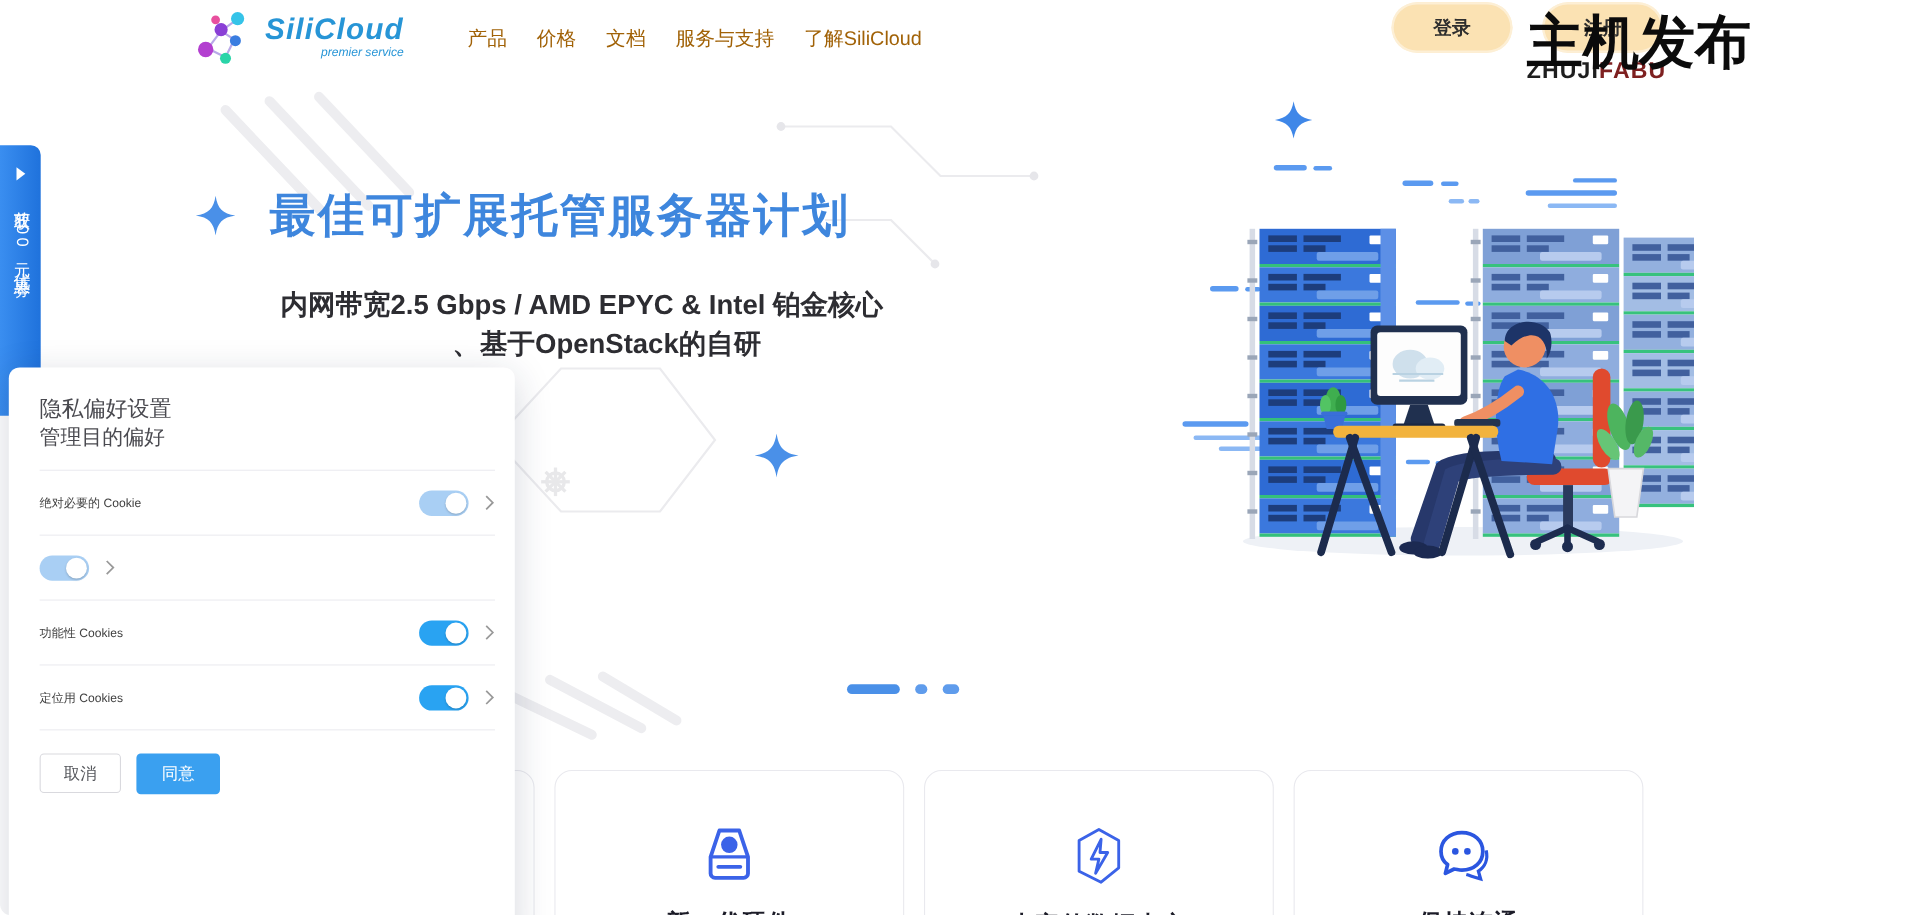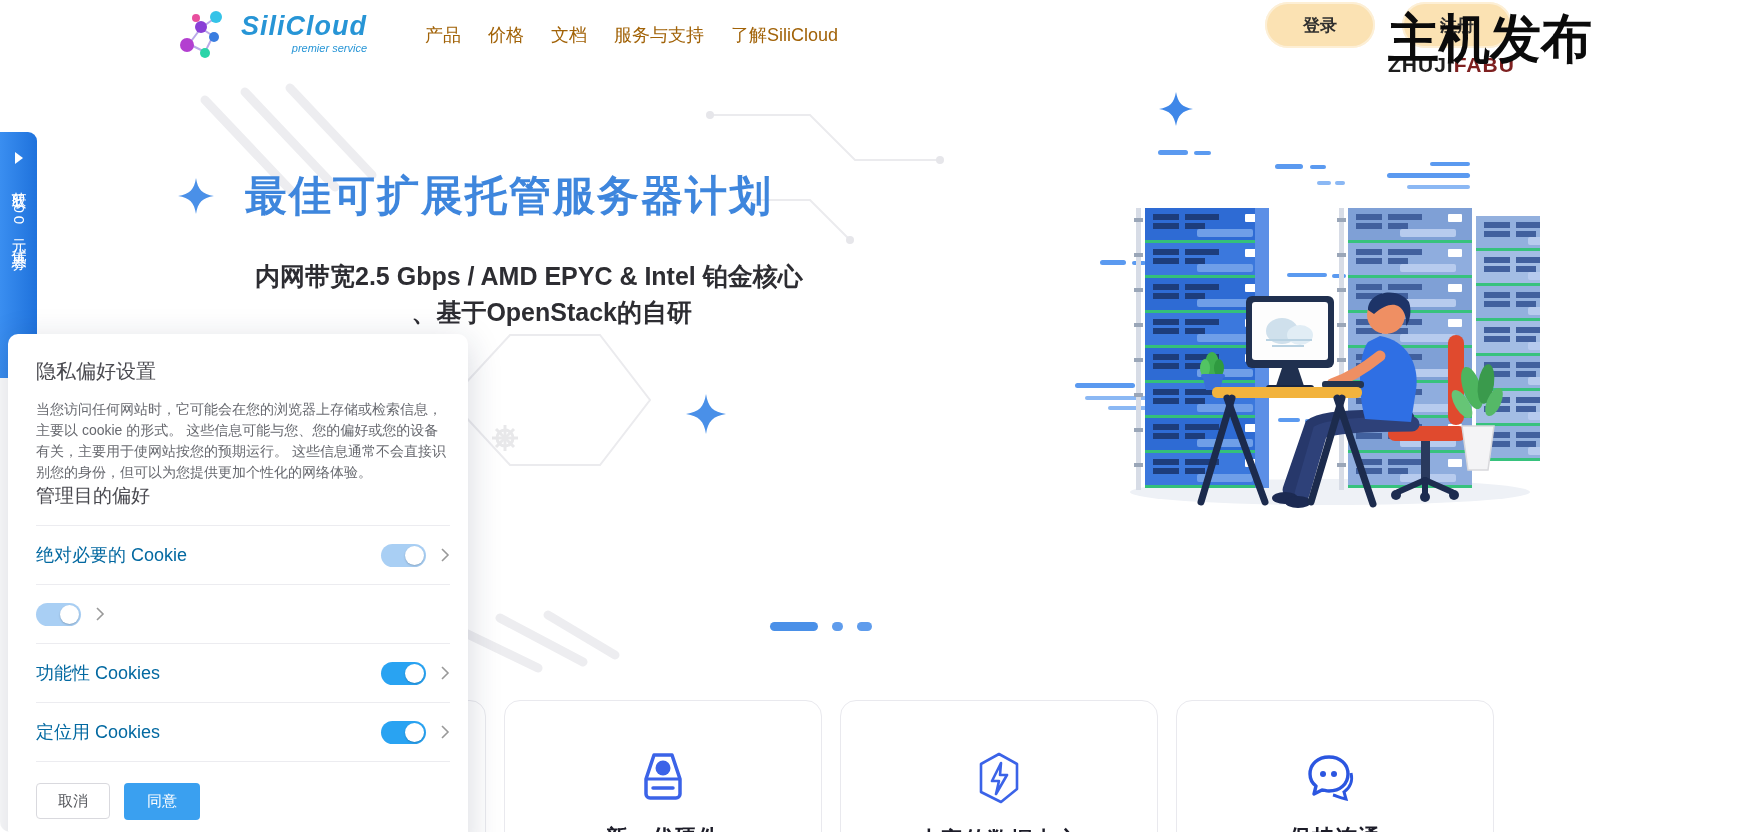--- a/index.html
+++ b/index.html
@@ -55,21 +55,21 @@
 
   
   .dialog { position:absolute; left:8px; top:334px; width:460px; height:520px; background:#fff;
             border-radius:10px 10px 0 0; box-shadow:0 8px 34px rgba(30,40,70,.18); z-index:10;
             padding:24px 18px 0 28px; }
   .dlg-title { font-size:20px; color:#4a4a50; }
   .dlg-desc { margin-top:14px; font-size:14px; line-height:21px; color:#67696f; padding-right:4px; }
   .dlg-section { font-size:19px; color:#4a4a50; }
   .dlg-divider { height:1px; background:#ececf0; margin-top:16px; }
   .pref-row { height:59px; display:flex; align-items:center; border-bottom:1px solid #ececf0; }
-  .pref-label { flex:1; font-size:18px; color:#0369a1; }
+  .pref-label { flex:1; font-size:11px; color:#404040; }
   .toggle { width:45px; height:23px; border-radius:12px; position:relative; cursor:pointer; flex:none; }
   .toggle.locked { background:#a9cff4; }
   .toggle.on { background:#29a3f2; }
   .toggle .knob { position:absolute; right:2px; top:2px; width:19px; height:19px; border-radius:50%;
                   background:#fff; box-shadow:0 1px 2px rgba(0,0,0,.2); }
   .row-chevron { margin-left:14px; cursor:pointer; display:flex; align-items:center; }
   .dlg-buttons { display:flex; gap:14px; margin-top:21px; }
   .btn-cancel { width:74px; height:36px; background:#fff; border:1px solid #d9d9de; border-radius:4px;
                 font-size:15px; color:#55575c; cursor:pointer; font-family:"Liberation Sans",sans-serif;text-align:center; }
   .btn-agree { width:76px; height:37px; background:#3aa0f0; border:none; border-radius:4px;
@@ -355,21 +355,20 @@
       <path d="M44 22 C46 30 43 37 37 41 L39 48 C31 46 30 45 26 44" fill="none" stroke="#2b56e0" stroke-width="3"></path>
       <path d="M22 6 C33 6 41 13 41 23 C41 33 33 40 22 40 C19 40 17 39 15 39 L7 43 L9 35 C5 32 3 28 3 23 C3 13 11 6 22 6 Z" fill="none" stroke="#2b56e0" stroke-width="3.4" stroke-linejoin="round"></path>
       <circle cx="16" cy="23" r="3" fill="#2b56e0"></circle>
         <circle cx="27" cy="23" r="3" fill="#2b56e0"></circle>
     </svg>
     <div class="card-title">保持连通</div>
   </div>
 
   <div class="dialog">
     <div class="dlg-title">隐私偏好设置</div>
-    <p class="dlg-desc">当您访问任何网站时，它可能会在您的浏览器上存储或检索信息，主要以 cookie 的形式。 这些信息可能与您、您的偏好或您的设备有关，主要用于使网站按您的预期运行。 这些信息通常不会直接识别您的身份，但可以为您提供更加个性化的网络体验。</p>
     <div class="dlg-section">管理目的偏好</div>
     <div class="dlg-divider"></div>
 
     <div class="pref-row">
       <span class="pref-label">绝对必要的 Cookie</span>
       <span class="toggle locked">
           <span class="knob"></span>
         </span>
       <span class="row-chevron">
         <svg width="10" height="16" viewBox="0 0 10 16">

